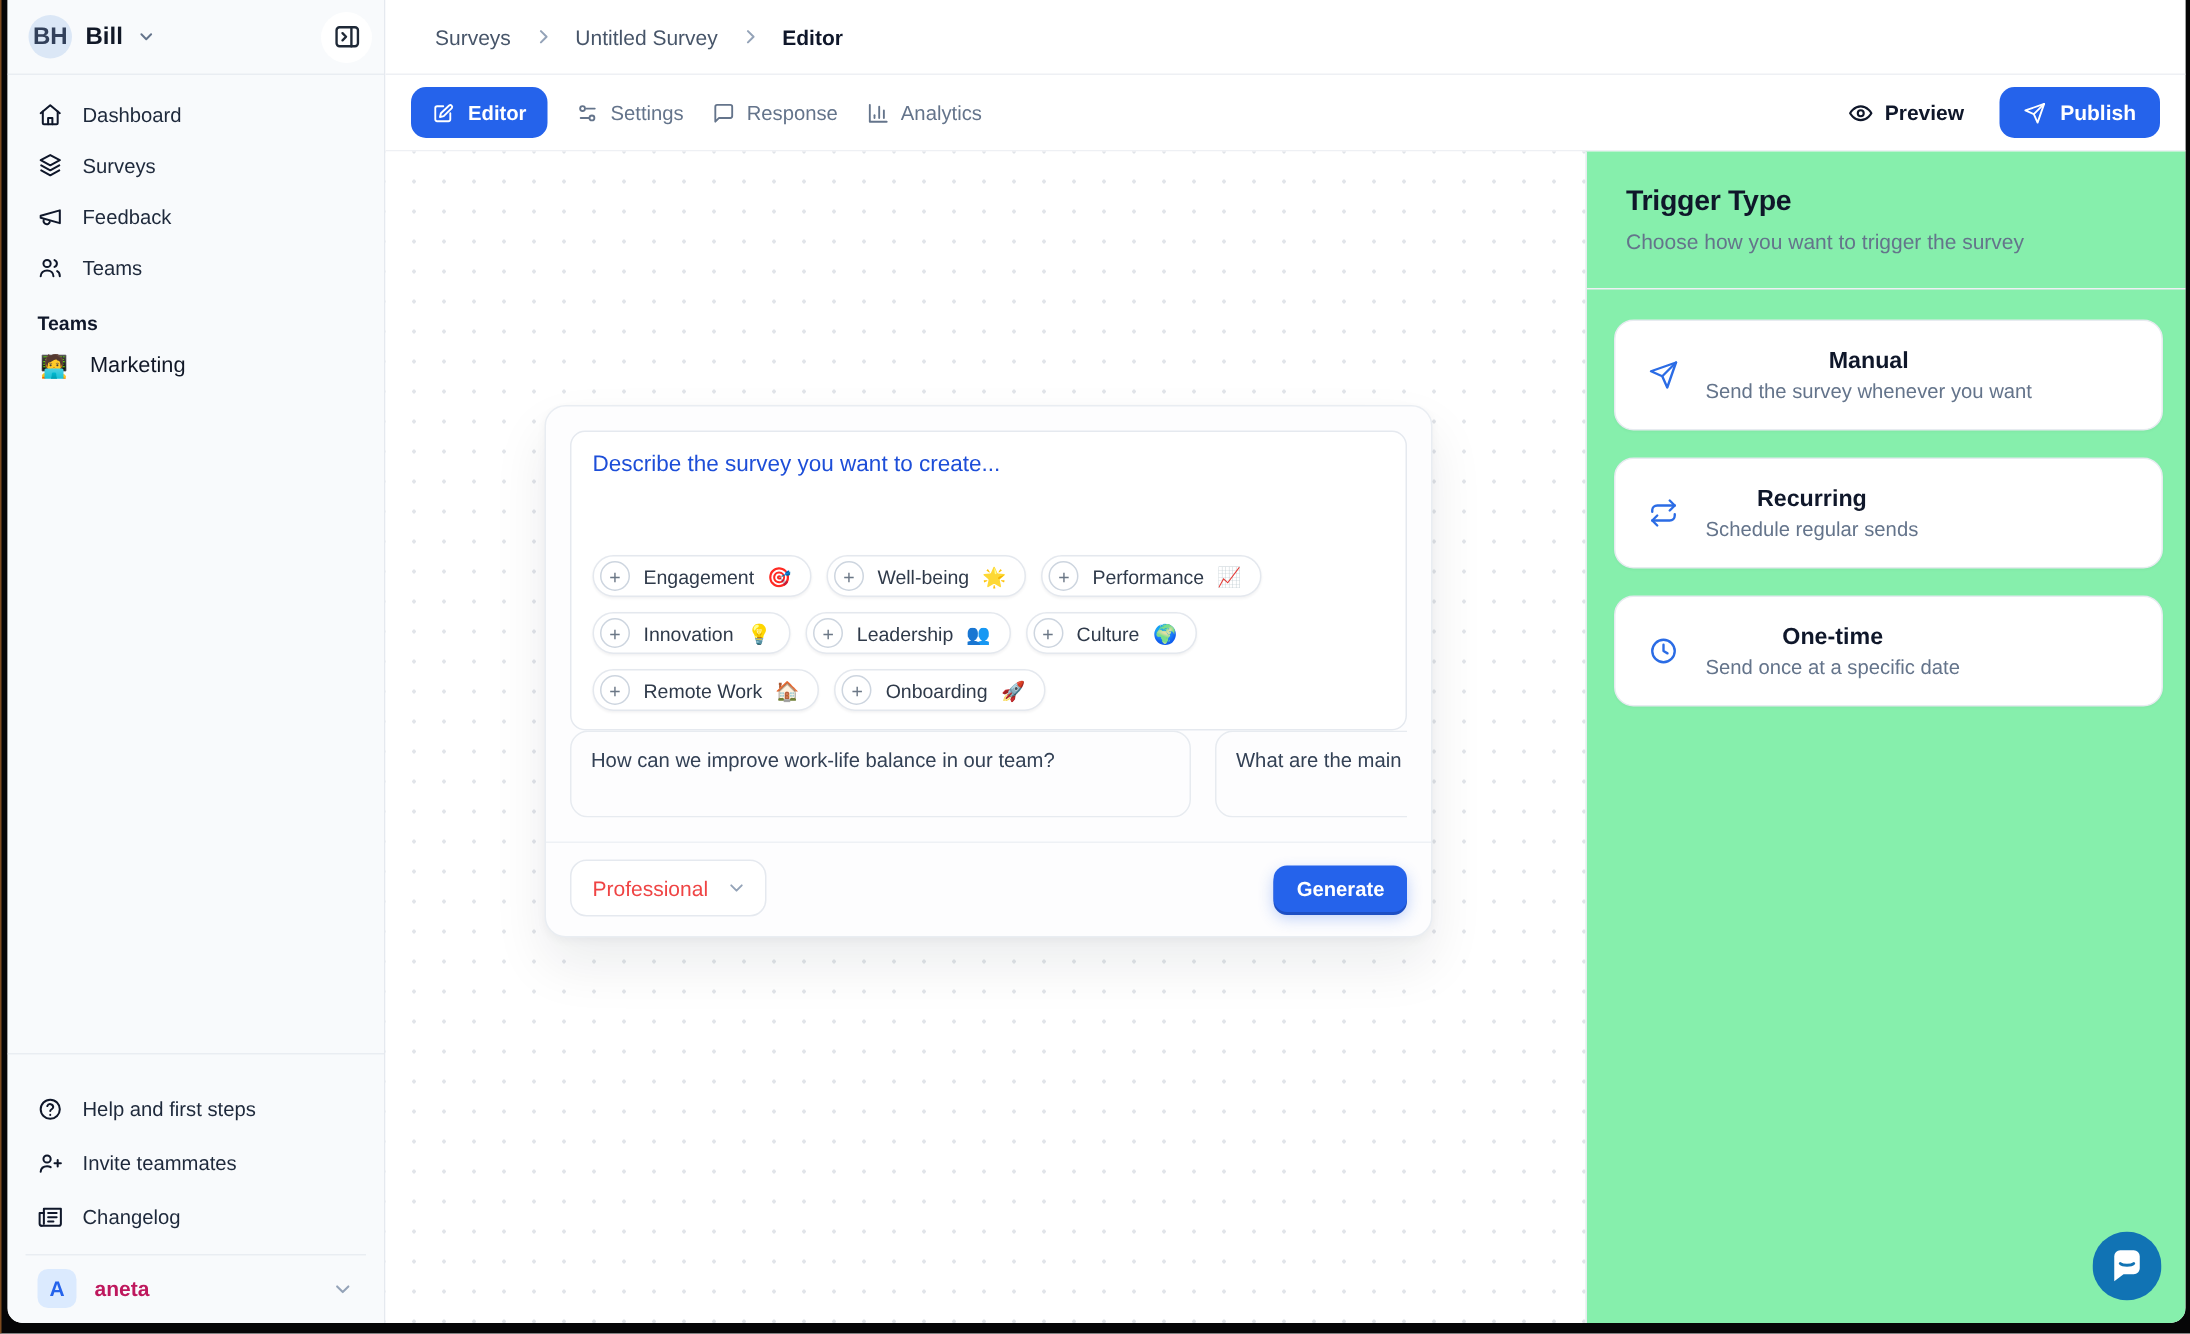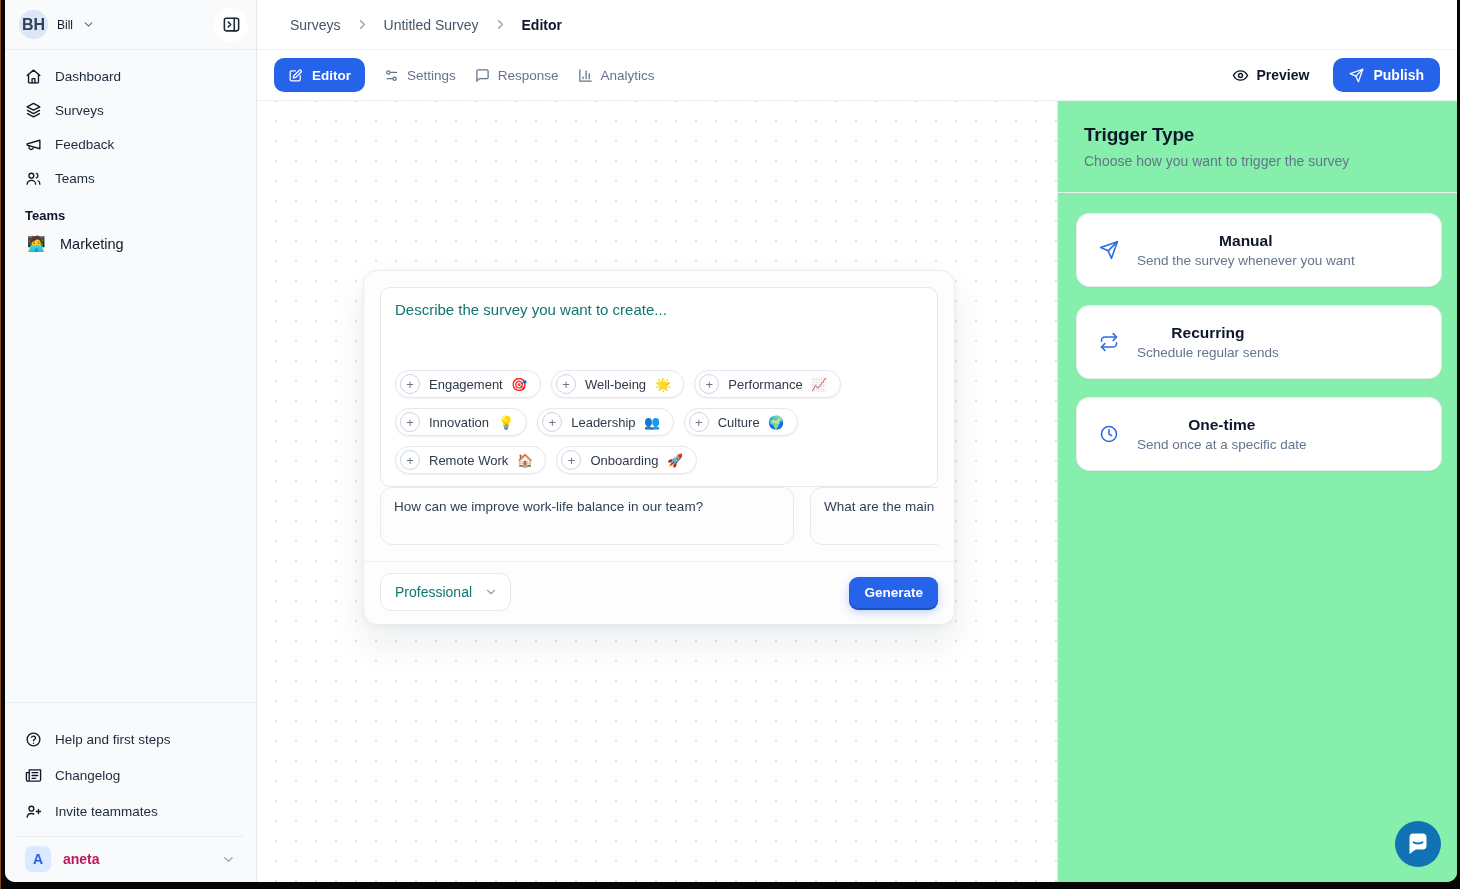--- a/index.html
+++ b/index.html
@@ -15,21 +15,21 @@
     position: absolute; left: 5px; top: 0; right: 3px; bottom: 7px;
     background: #fff; display: flex;
     border-radius: 0 0 10px 10px; overflow: hidden;
   }
 
   
   .sidebar { width: 252px; background: #f8fafc; border-right: 1px solid #e5e9ef; display: flex; flex-direction: column; flex: none; }
   .sidebar-header { height: 50px; flex: none; display: flex; align-items: center; padding: 0 8px 0 14px; border-bottom: 1px solid #e9edf2; }
   .ws { display: flex; align-items: center; gap: 9px; cursor: pointer; }
   .ws-avatar { width: 29px; height: 29px; border-radius: 50%; background: #dbe7f6; color: #32405a; font-size: 16px; font-weight: 700; display: flex; align-items: center; justify-content: center; }
-  .ws-name { font-size: 12px; font-weight: 400; color: #111827; }
+  .ws-name { font-size: 16px; font-weight: 700; color: #111827; }
   .panel-toggle { margin-left: auto; width: 34px; height: 34px; border: none; border-radius: 50%; background: #fff; display: flex; align-items: center; justify-content: center; color: #1f2937; cursor: pointer; }
   .nav { padding: 9px 12px 0; }
   .nav-item { height: 34px; display: flex; align-items: center; gap: 13px; padding: 0 8px; border-radius: 8px; color: #1e293b; font-size: 13.5px; cursor: pointer; }
   .nav-item .ic { display: flex; color: #0f172a; }
   .section-label { padding: 13px 8px 5px; font-size: 13px; font-weight: 700; color: #0f172a; }
   .team-item { height: 31px; display: flex; align-items: center; gap: 13px; padding: 0 8px 0 10px; border-radius: 8px; font-size: 14.5px; font-weight: 500; color: #111827; cursor: pointer; }
   .team-emoji { font-size: 15px; width: 20px; }
   .sidebar-footer { margin-top: auto; border-top: 1px solid #e9edf2; padding: 18px 12px 7px; }
   .foot-item { height: 36px; display: flex; align-items: center; gap: 13px; padding: 0 8px; border-radius: 8px; color: #1e293b; font-size: 13.5px; cursor: pointer; }
   .foot-item .ic { display: flex; color: #0f172a; }
@@ -58,30 +58,30 @@
   .canvas {
     flex: 1; position: relative; overflow: hidden; background-color: #fff;
     background-image: radial-gradient(#e1e4e9 1.2px, transparent 1.3px);
     background-size: 20px 20px; background-position: 9px 10px;
   }
 
   
   .card { position: absolute; left: 106px; top: 169px; width: 592px; background: #fdfdfe; border: 1px solid #e9edf2; border-radius: 14px; box-shadow: 0 18px 36px rgba(15,23,42,.08), 0 2px 6px rgba(15,23,42,.04); }
   .card-body { padding: 16px 16px 0; }
   .prompt-box { height: 200px; border: 1px solid #e5e9ef; border-radius: 10px; background: #fff; padding: 13px 14px 12px; display: flex; flex-direction: column; cursor: text; }
-  .placeholder { font-size: 15px; color: #0f766e; }
+  .placeholder { font-size: 15px; color: #1d4ed8; }
   .chips { margin-top: auto; display: flex; flex-wrap: wrap; gap: 10px; }
   .chip { display: inline-flex; align-items: center; gap: 9px; height: 28px; padding: 0 12px 0 4px; background: #fff; border: 1px solid #e4e8ee; border-radius: 15px; box-shadow: 0 1px 2px rgba(15,23,42,.06); font-size: 13px; color: #2f3a4a; cursor: pointer; white-space: nowrap; }
   .chip .plus { width: 20px; height: 20px; border: 1px solid #cdd5df; border-radius: 50%; display: flex; align-items: center; justify-content: center; color: #6b7786; font-size: 13px; line-height: 1; }
   .chip .emoji { font-size: 13px; }
   .sugg-title { margin: 20px 2px 10px; font-size: 14.5px; font-weight: 700; color: #1e293b; }
   .sugg-row { display: flex; gap: 16px; overflow: hidden; }
   .sugg-card { flex: 0 0 414px; height: 58px; background: #fdfdfe; border: 1px solid #e7ebf0; border-radius: 12px; padding: 11px 13px; font-size: 13.5px; color: #334155; cursor: pointer; overflow: hidden; white-space: nowrap; }
   .card-footer { margin-top: 16px; border-top: 1px solid #eef1f5; padding: 11px 16px 13px; display: flex; align-items: center; justify-content: space-between; }
-  .tone-select { height: 38px; min-width: 130px; background: #fff; border: 1px solid #e5e9ef; border-radius: 11px; display: inline-flex; align-items: center; gap: 12px; padding: 0 12px 0 14px; font-size: 14px; color: #0f766e; cursor: pointer; }
+  .tone-select { height: 38px; min-width: 130px; background: #fff; border: 1px solid #e5e9ef; border-radius: 11px; display: inline-flex; align-items: center; gap: 12px; padding: 0 12px 0 14px; font-size: 14px; color: #ef4444; cursor: pointer; }
   .tone-select .chev { color: #94a3b8; display: flex; }
   .generate-btn { height: 31px; padding: 0 15px; border: none; border-radius: 9px; background: #2563eb; color: #fff; font-family: inherit; font-size: 13.5px; font-weight: 700; cursor: pointer; box-shadow: 0 2px 0 #1d4fc4, 0 4px 10px rgba(37,99,235,.30); }
 
   
   .trigger-panel { width: 400px; flex: none; background: #86efac; border-left: 1px solid #e8ebf0; }
   .panel-header { padding: 23px 26px 23px; border-bottom: 1px solid #eef0f4; }
   .panel-title { font-size: 19px; font-weight: 700; color: #0f172a; letter-spacing: -.2px; }
   .panel-sub { margin-top: 7px; font-size: 14px; color: #64748b; }
   .panel-list { padding: 20px 15px 0 18px; text-align: center; }
   .option-card { display: flex; align-items: center; gap: 18px; height: 74px; padding: 0 12px 0 22px; background: #fff; border: 1px solid #e7ebf0; border-radius: 13px; margin-bottom: 18px; box-shadow: 0 1px 2px rgba(15,23,42,.03); cursor: pointer; }
@@ -173,39 +173,39 @@
               <circle cx="12" cy="12" r="9"></circle>
               <path d="M9.2 9a2.9 2.9 0 0 1 5.6 1c0 1.9-2.8 2-2.8 3.7"></path>
               <path d="M12 17.3h.01"></path>
             </svg>
           </span>
         <span>Help and first steps</span>
       </div>
       <div class="foot-item">
         <span class="ic">
             <svg width="17" height="17" viewBox="0 0 24 24" fill="none" stroke="currentColor" stroke-width="1.9" stroke-linecap="round" stroke-linejoin="round">
+              <circle cx="9" cy="8" r="3.4"></circle>
+              <path d="M3 20c.3-3.1 2.7-5.2 6-5.2 1.3 0 2.5.3 3.4.9"></path>
+              <path d="M19 9v6"></path>
+              <path d="M16 12h6"></path>
+            </svg>
+          </span>
+        <span>Invite teammates</span>
+      </div>
+      <div class="foot-item">
+        <span class="ic">
+            <svg width="17" height="17" viewBox="0 0 24 24" fill="none" stroke="currentColor" stroke-width="1.9" stroke-linecap="round" stroke-linejoin="round">
               <path d="M4 20a2 2 0 0 1-2-2V8h4"></path>
               <path d="M6 18V4h16v14a2 2 0 0 1-2 2H4"></path>
               <path d="M10 8h8"></path>
               <path d="M10 12h8"></path>
               <path d="M10 16h5"></path>
             </svg>
           </span>
         <span>Changelog</span>
-      </div>
-      <div class="foot-item">
-        <span class="ic">
-            <svg width="17" height="17" viewBox="0 0 24 24" fill="none" stroke="currentColor" stroke-width="1.9" stroke-linecap="round" stroke-linejoin="round">
-              <circle cx="9" cy="8" r="3.4"></circle>
-              <path d="M3 20c.3-3.1 2.7-5.2 6-5.2 1.3 0 2.5.3 3.4.9"></path>
-              <path d="M19 9v6"></path>
-              <path d="M16 12h6"></path>
-            </svg>
-          </span>
-        <span>Invite teammates</span>
       </div>
       <div class="account-row">
         <div class="acct-avatar">A</div>
         <span class="acct-name">aneta</span>
         <span class="chev">
             <svg width="15" height="15" viewBox="0 0 24 24" fill="none" stroke="currentColor" stroke-width="2.2" stroke-linecap="round" stroke-linejoin="round">
               <path d="m6 9 6 6 6-6"></path>
             </svg>
           </span>
       </div>

